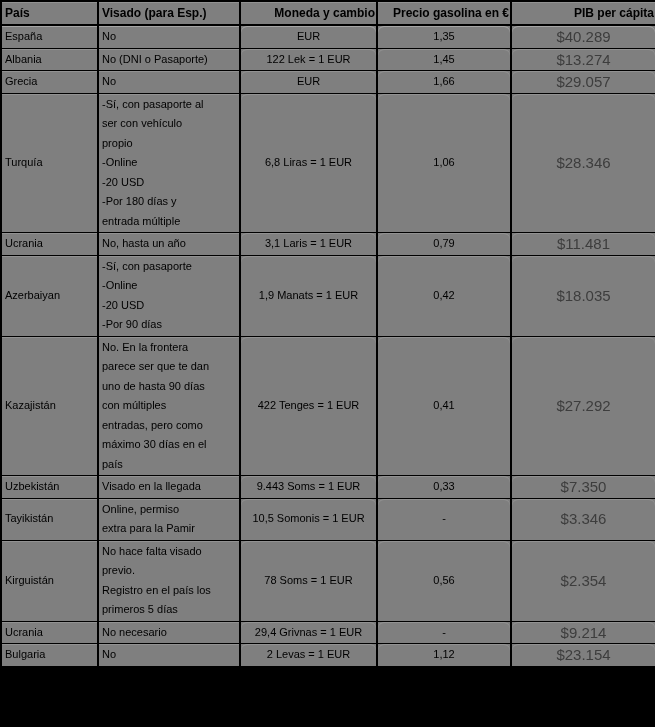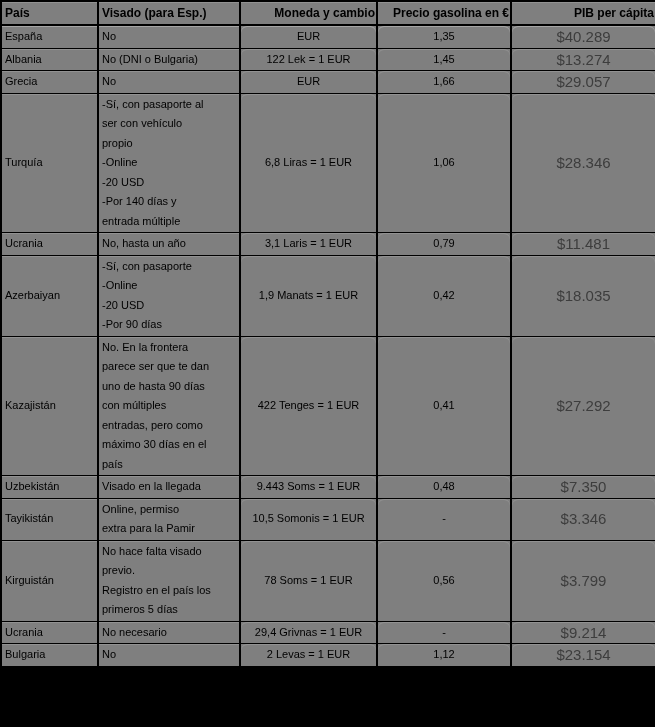--- a/index.html
+++ b/index.html
@@ -92,40 +92,40 @@
   <tbody>
       <tr>
     <td class="c-pais">España</td>
     <td class="c-visado">No</td>
     <td class="c-moneda">EUR</td>
     <td class="c-precio">1,35</td>
     <td class="c-pib">$40.289</td>
   </tr>
       <tr>
     <td class="c-pais">Albania</td>
-    <td class="c-visado">No (DNI o Bulgaria)</td>
+    <td class="c-visado">No (DNI o Pasaporte)</td>
     <td class="c-moneda">122 Lek = 1 EUR</td>
     <td class="c-precio">1,45</td>
     <td class="c-pib">$13.274</td>
   </tr>
       <tr>
     <td class="c-pais">Grecia</td>
     <td class="c-visado">No</td>
     <td class="c-moneda">EUR</td>
     <td class="c-precio">1,66</td>
     <td class="c-pib">$29.057</td>
   </tr>
       <tr>
     <td class="c-pais">Turquía</td>
     <td class="c-visado">-Sí, con pasaporte al
 ser con vehículo
 propio
 -Online
 -20 USD
--Por 140 días y
+-Por 180 días y
 entrada múltiple</td>
     <td class="c-moneda">6,8 Liras = 1 EUR</td>
     <td class="c-precio">1,06</td>
     <td class="c-pib">$28.346</td>
   </tr>
       <tr>
     <td class="c-pais">Ucrania</td>
     <td class="c-visado">No, hasta un año</td>
     <td class="c-moneda">3,1 Laris = 1 EUR</td>
     <td class="c-precio">0,79</td>
@@ -151,40 +151,40 @@
 máximo 30 días en el
 país</td>
     <td class="c-moneda">422 Tenges = 1 EUR</td>
     <td class="c-precio">0,41</td>
     <td class="c-pib">$27.292</td>
   </tr>
       <tr>
     <td class="c-pais">Uzbekistán</td>
     <td class="c-visado">Visado en la llegada</td>
     <td class="c-moneda">9.443 Soms = 1 EUR</td>
-    <td class="c-precio">0,48</td>
+    <td class="c-precio">0,33</td>
     <td class="c-pib">$7.350</td>
   </tr>
       <tr>
     <td class="c-pais">Tayikistán</td>
     <td class="c-visado">Online, permiso
 extra para la Pamir</td>
     <td class="c-moneda">10,5 Somonis = 1 EUR</td>
     <td class="c-precio">-</td>
     <td class="c-pib">$3.346</td>
   </tr>
       <tr>
     <td class="c-pais">Kirguistán</td>
     <td class="c-visado">No hace falta visado
 previo.
 Registro en el país los
 primeros 5 días</td>
     <td class="c-moneda">78 Soms = 1 EUR</td>
     <td class="c-precio">0,56</td>
-    <td class="c-pib">$3.799</td>
+    <td class="c-pib">$2.354</td>
   </tr>
       <tr>
     <td class="c-pais">Ucrania</td>
     <td class="c-visado">No necesario</td>
     <td class="c-moneda">29,4 Grivnas = 1 EUR</td>
     <td class="c-precio">-</td>
     <td class="c-pib">$9.214</td>
   </tr>
       <tr>
     <td class="c-pais">Bulgaria</td>

